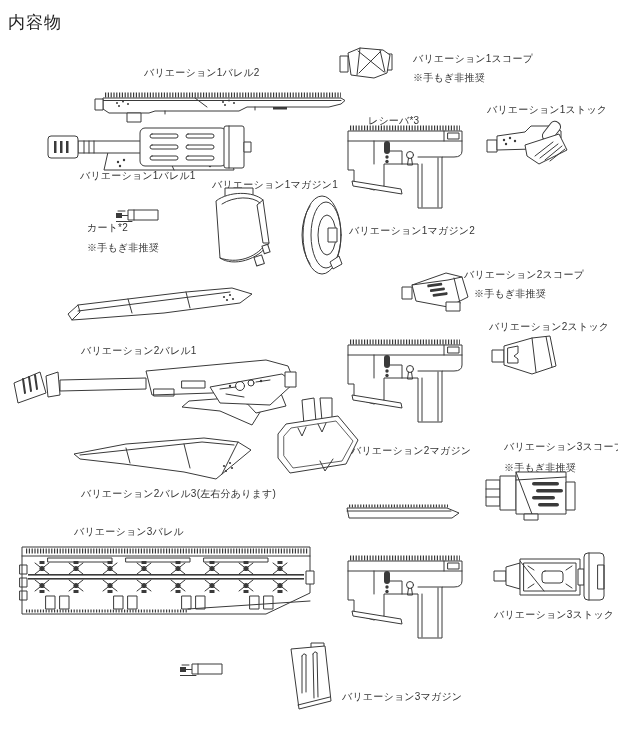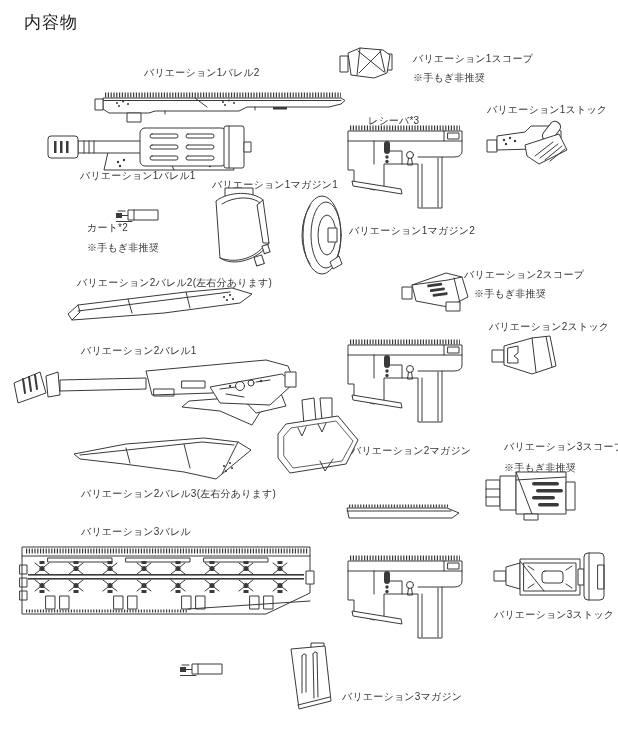--- a/index.html
+++ b/index.html
@@ -43,21 +43,21 @@
       <symbol id="sym-cart" viewBox="0 0 46 16">
         <rect class="fl" x="0" y="6" width="6" height="5"></rect>
         <path class="ln" d="M2,4 L9,4 M6,8.5 L12,8.5"></path>
         <rect class="wh" x="12" y="3" width="30" height="10"></rect>
         <line class="ln" x1="18" y1="3" x2="18" y2="13"></line>
         <line class="ln" x1="0" y1="14.5" x2="16" y2="14.5"></line>
       </symbol>
     </defs>
   </svg>
 
-  <div class="page-title" style="left:24px;top:11px">内容物</div>
+  <div class="page-title" style="left:8px;top:11px">内容物</div>
 
   <div class="lbl" style="left:144px;top:66px">バリエーション1バレル2</div>
   <div class="illus" style="left:95px;top:86px">
     <svg width="250" height="40" viewBox="0 0 250 40">
       <line class="teeth" x1="10" y1="9" x2="246" y2="9"></line>
       <path class="wh" d="M8,12 H246 L250,14.5 L246,18 L234,21 L152,21 L144,25 L60,25 L54,27 H14 L8,23 Z"></path>
       <line class="ln" x1="8" y1="14.5" x2="246" y2="14.5"></line>
       <rect class="wh" x="0" y="13" width="8" height="11"></rect>
       <rect class="wh" x="32" y="27" width="14" height="9"></rect>
       <line class="ln" x1="100" y1="12" x2="112" y2="21"></line>
@@ -182,21 +182,20 @@
       <ellipse class="wh" cx="20" cy="41" rx="19" ry="39"></ellipse>
       <ellipse class="ln" cx="24" cy="41" rx="15" ry="33"></ellipse>
       <ellipse class="ln" cx="25" cy="41" rx="9" ry="20"></ellipse>
       <path class="ln" d="M8,12 A26,40 0 0,0 8,70"></path>
       <rect class="wh" x="26" y="34" width="9" height="14"></rect>
       <path class="wh" d="M28,68 L37,62 L40,70 L31,75 Z"></path>
     </svg>
   </div>
   <div class="lbl" style="left:349px;top:224px">バリエーション1マガジン2</div>
 
-  <div class="lbl" style="left:77px;top:276px">バリエーション2バレル2(左右分あります)</div>
   <div class="illus" style="left:66px;top:286px">
     <svg width="188" height="38" viewBox="0 0 188 38">
       <path class="wh" d="M2,28 L12,19 L120,6 L166,2 L186,8 L174,17 L98,27 L20,33 L6,34 Z"></path>
       <path class="ln" d="M12,25 L164,6"></path>
       <path class="ln" d="M12,19 L14,26 L6,34"></path>
       <path class="ln" d="M120,6 L124,22"></path>
       <path class="ln" d="M62,13 L66,27"></path>
       <g class="fl">
           <circle cx="158" cy="11" r="1.1"></circle>
           <circle cx="164" cy="9" r="1.1"></circle>
@@ -315,21 +314,21 @@
       <g class="fl">
           <circle cx="158" cy="30" r="1.1"></circle>
           <circle cx="164" cy="27" r="1.1"></circle>
           <circle cx="160" cy="35" r="1.1"></circle>
           <circle cx="166" cy="32" r="1.1"></circle>
         </g>
     </svg>
   </div>
   <div class="lbl" style="left:81px;top:487px">バリエーション2バレル3(左右分あります)</div>
 
-  <div class="lbl" style="left:81px;top:525px">バリエーション3バレル</div>
+  <div class="lbl" style="left:74px;top:525px">バリエーション3バレル</div>
   <div class="illus" style="left:20px;top:543px">
     <svg width="292" height="78" viewBox="0 0 292 78">
       <defs>
         <g id="xcl">
           <path class="ln" d="M15,20 L29,31 M29,20 L15,31 M15,37 L29,48 M29,37 L15,48"></path>
           <circle class="fl" cx="22" cy="25.5" r="2.6"></circle>
             <circle class="fl" cx="22" cy="42.5" r="2.6"></circle>
           <rect class="fl" x="19.5" y="18" width="5" height="3"></rect>
             <rect class="fl" x="19.5" y="47" width="5" height="3"></rect>
         </g>

